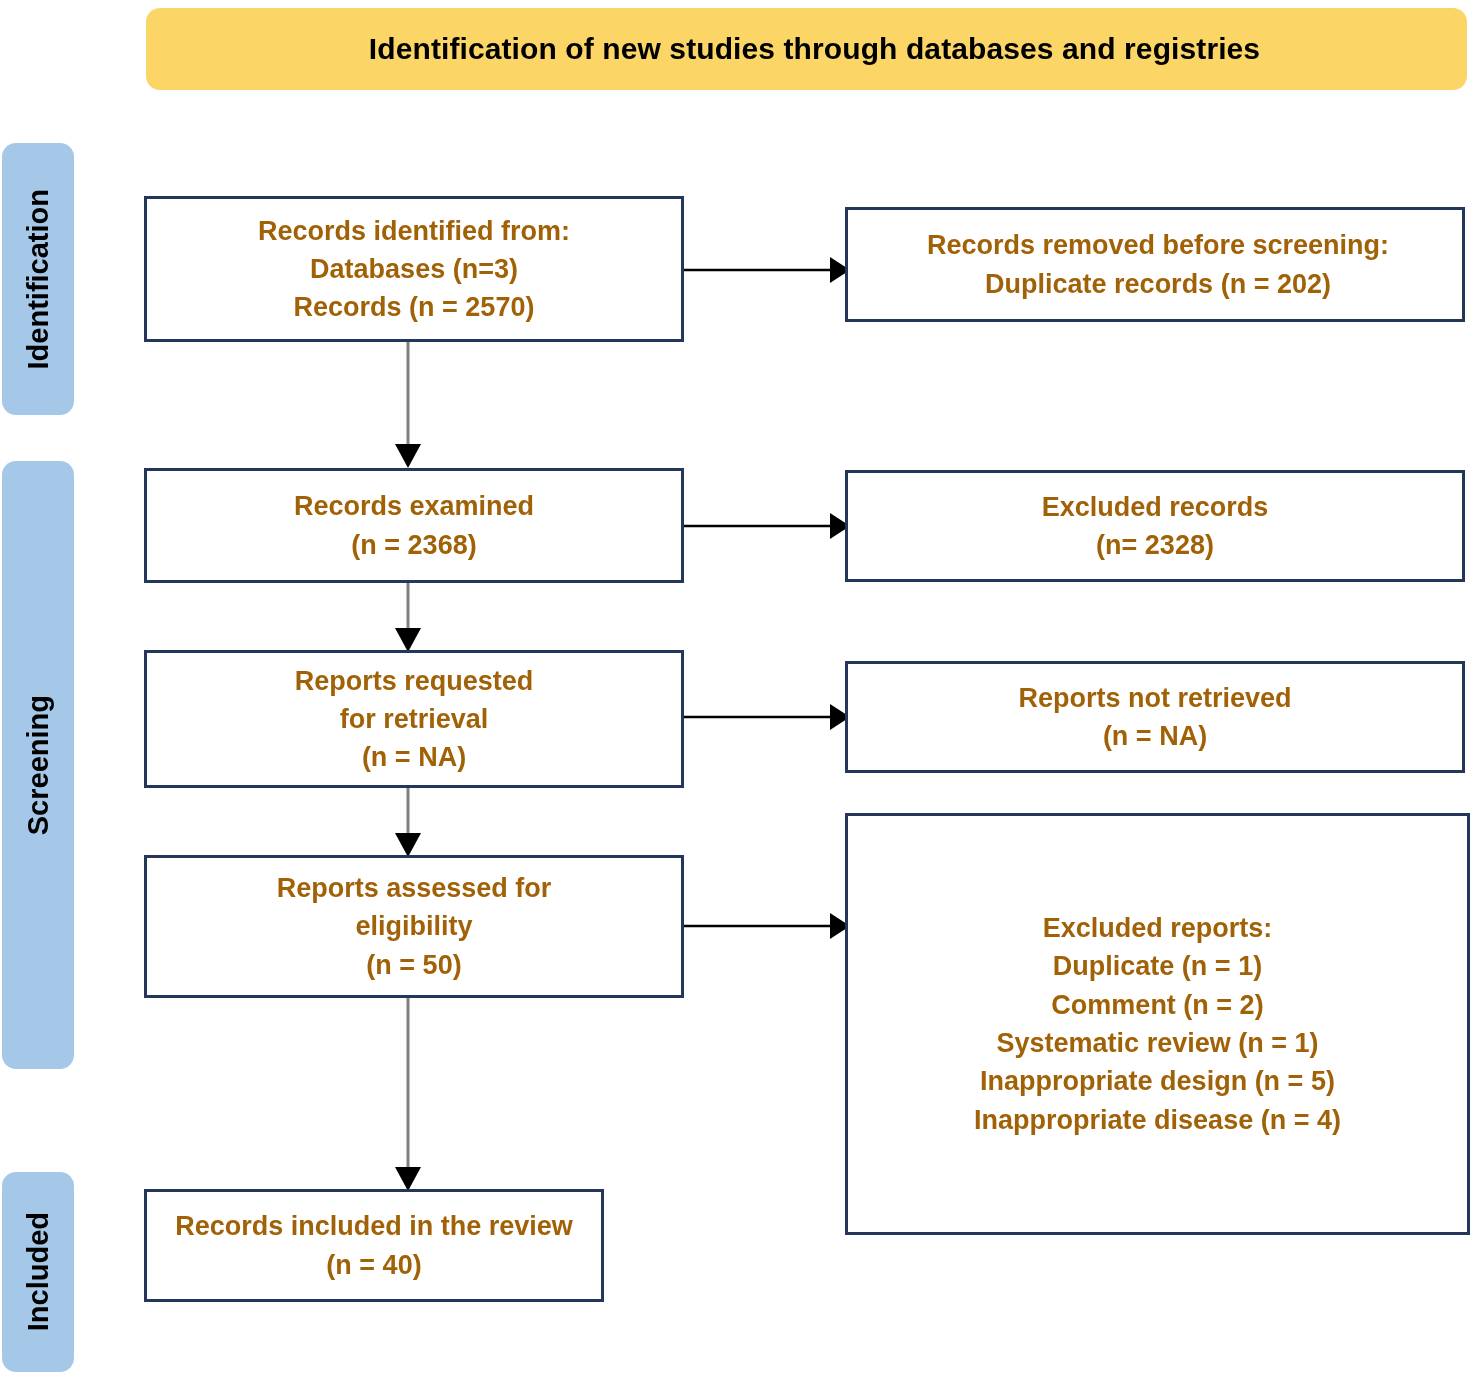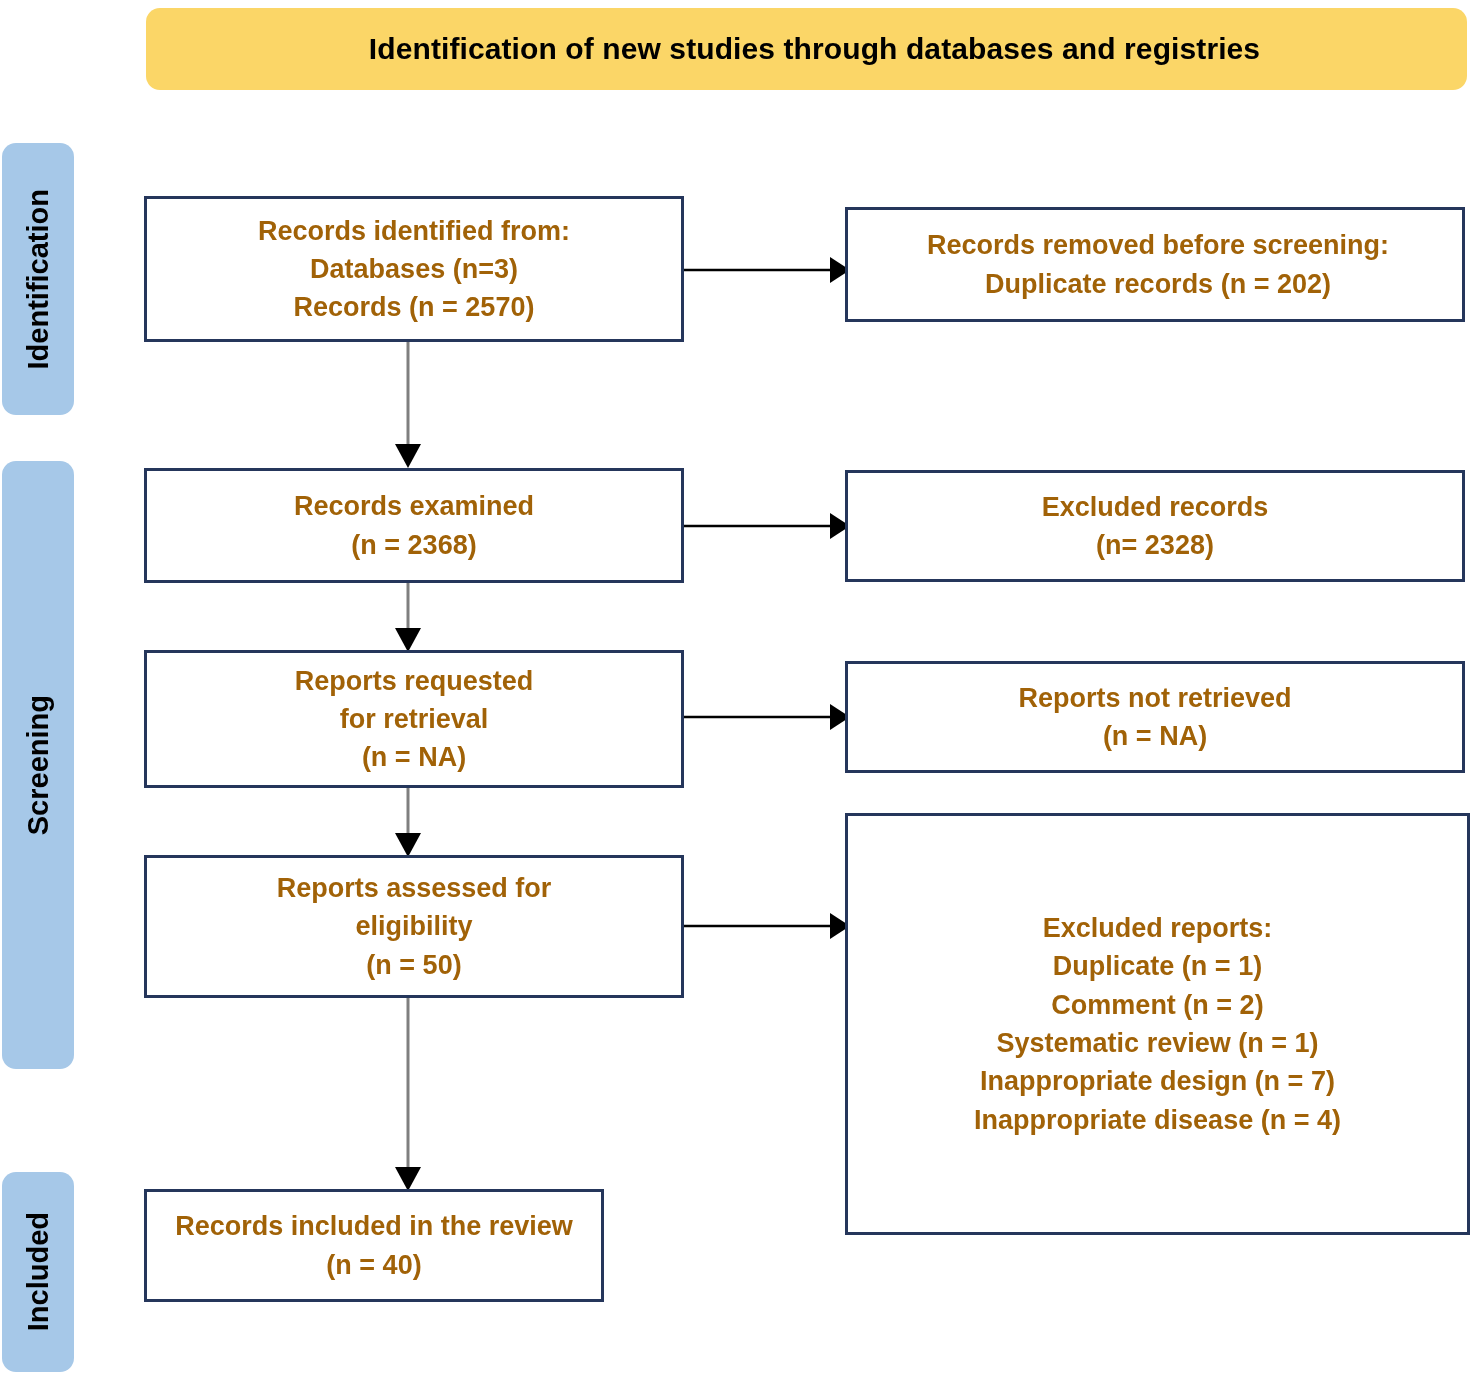--- a/index.html
+++ b/index.html
@@ -214,21 +214,21 @@
     <div class="line">Reports assessed for</div>
     <div class="line">eligibility</div>
     <div class="line">(n = 50)</div>
   </div>
 
   <div class="flow-box" id="box-excluded-rep">
     <div class="line">Excluded reports:</div>
     <div class="line">Duplicate (n = 1)</div>
     <div class="line">Comment (n = 2)</div>
     <div class="line">Systematic review (n = 1)</div>
-    <div class="line">Inappropriate design (n = 7)</div>
+    <div class="line">Inappropriate design (n = 5)</div>
     <div class="line">Inappropriate disease (n = 4)</div>
   </div>
 
   <div class="flow-box" id="box-included">
     <div class="line">Records included in the review</div>
     <div class="line">(n = 40)</div>
   </div>
 
 </div>
 

